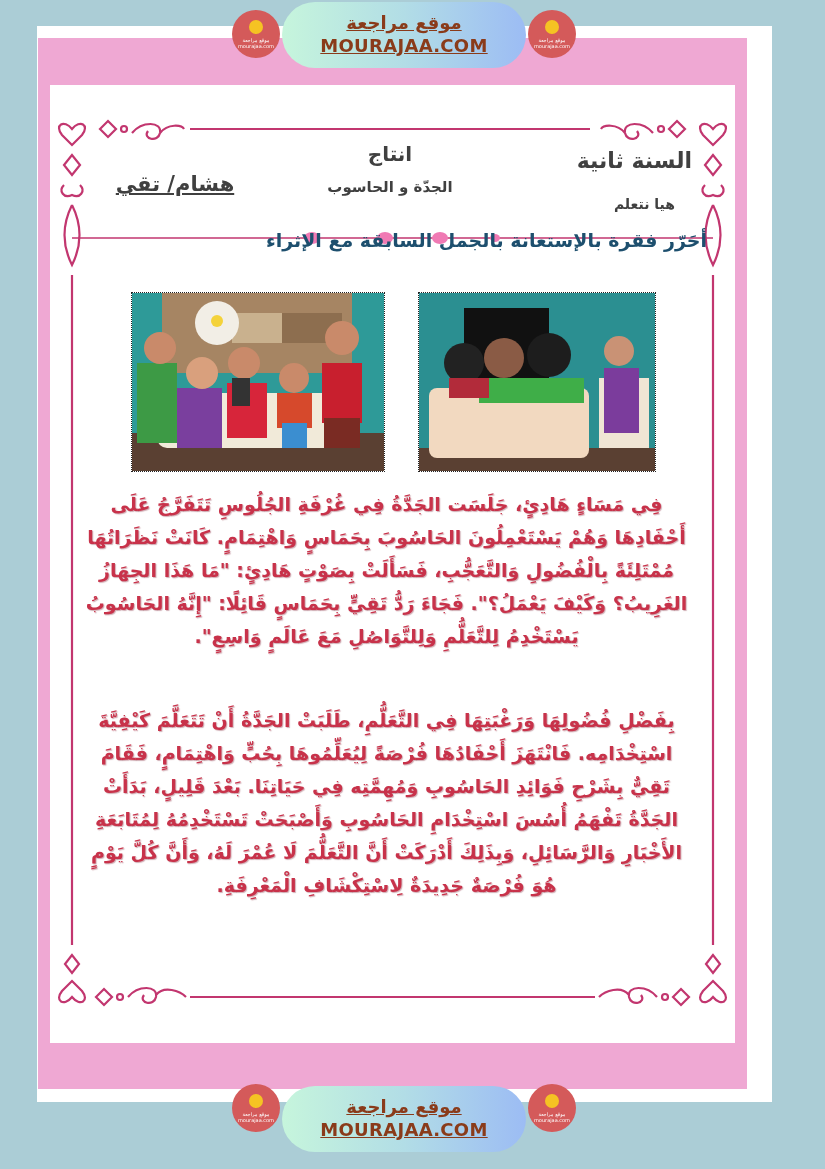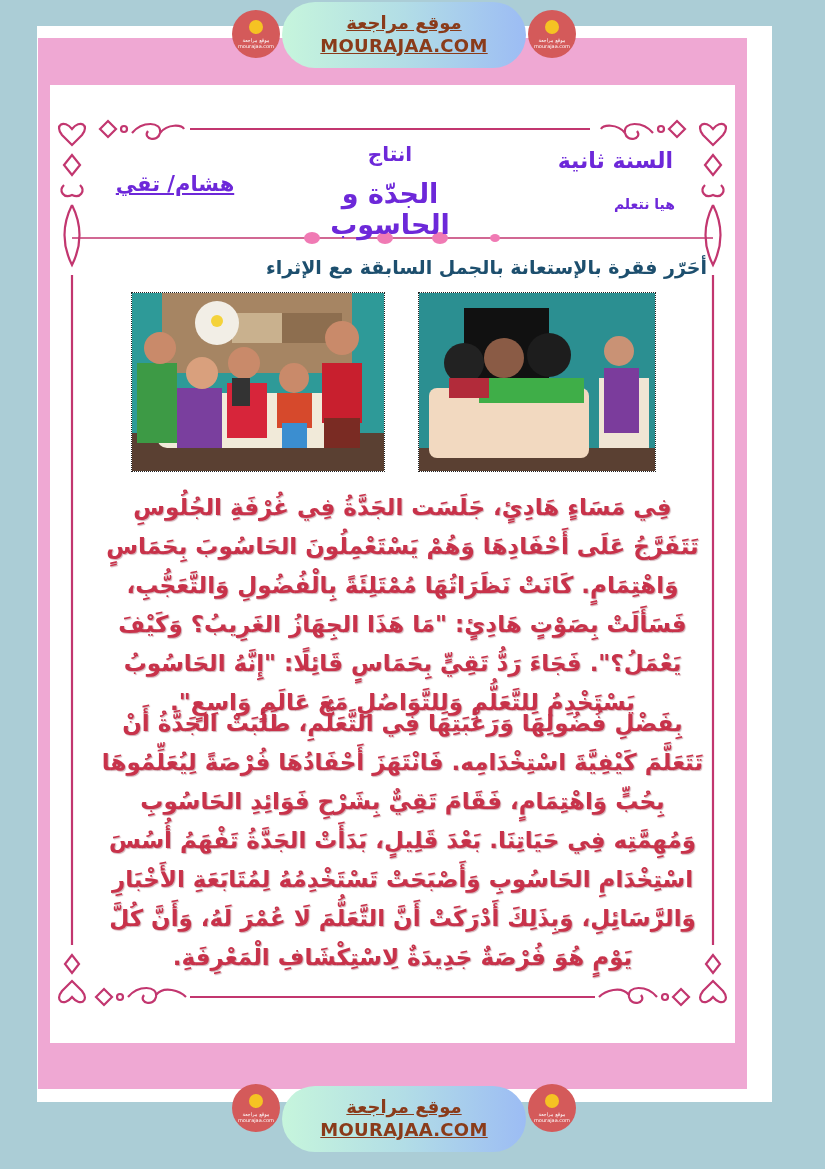--- a/index.html
+++ b/index.html
@@ -26,27 +26,27 @@
   .badge {
     position:absolute; width:48px; height:48px; border-radius:50%;
     background:#d45a5a; display:flex; flex-direction:column; align-items:center; justify-content:center;
   }
   .badge .dot { width:14px; height:14px; border-radius:50%; background:#f5c323; margin-bottom:3px; }
   .badge .txt { font-size:5px; color:#fff; line-height:6px; }
 
   
   .frame-svg { position:absolute; left:50px; top:85px; }
 
-  .hdr-text { position:absolute; color:#6d28d9; font-weight:bold; direction:rtl; text-align:center; font-family:"DejaVu Sans", sans-serif; }
-  .instruction { position:absolute; right:118px; top:256px; color:#1d4f6e; font-weight:bold; font-size:19px; direction:rtl; white-space:nowrap; }
+  .hdr-text { position:absolute; color:#404040; font-weight:bold; direction:rtl; text-align:center; font-family:"DejaVu Sans", sans-serif; }
+  .instruction { position:absolute; right:118px; top:229px; color:#1d4f6e; font-weight:bold; font-size:19px; direction:rtl; white-space:nowrap; }
 
   .pic { position:absolute; border:1px dotted #222; overflow:hidden; }
   .story {
-    position:absolute; left:100px; width:605px; direction:rtl; text-align:center;
-    color:#c8324a; font-weight:bold; font-size:23px; line-height:39px;
+    position:absolute; left:84px; width:605px; direction:rtl; text-align:center;
+    color:#c8324a; font-weight:bold; font-size:19px; line-height:33px;
     text-shadow:1px 1px 1px rgba(120,20,40,0.35);
     font-family:"DejaVu Sans", sans-serif;
   }
 </style>
 </head>
 <body>
 
 <div class="page-white"></div>
 <div class="pink-panel"></div>
 <div class="inner-card"></div>
@@ -109,24 +109,24 @@
 <div class="banner top">
   <div class="ar">موقع مراجعة</div>
   <div class="en">MOURAJAA.COM</div>
 </div>
 <div class="badge" style="left:528px;top:10px;">
   <div class="dot"></div>
   <div class="txt">موقع مراجعة</div>
   <div class="txt">mourajaa.com</div>
 </div>
 
-<div class="hdr-text" style="right:152px;top:148px;font-size:22px;">السنة ثانية</div>
+<div class="hdr-text" style="right:133px;top:148px;font-size:22px;">السنة ثانية</div>
 <div class="hdr-text" style="right:150px;top:196px;font-size:14px;">هيا نتعلم</div>
 <div class="hdr-text" style="left:300px;width:180px;top:142px;font-size:20px;">انتاج</div>
-<div class="hdr-text" style="left:290px;width:200px;top:178px;font-size:27px;text-align:center;">الجدّة و الحاسوب</div>
+<div class="hdr-text" style="left:290px;width:200px;top:178px;font-size:15px;text-align:center;">الجدّة و الحاسوب</div>
 <div class="hdr-text" style="left:110px;width:130px;top:172px;font-size:21px;text-decoration:underline;">هشام/ تقي</div>
 
 <div class="instruction">أحَرّر فقرة بالإستعانة بالجمل السابقة مع الإثراء</div>
 
 <div class="pic" style="left:131px;top:292px;width:252px;height:178px;">
   <svg width="252" height="178" viewBox="0 0 252 178">
     <rect width="252" height="178" fill="#2e9a98"></rect>
     <rect x="30" y="0" width="190" height="80" fill="#a68563"></rect>
     <rect x="100" y="20" width="50" height="30" fill="#c9b18e"></rect>
     <rect x="150" y="20" width="60" height="30" fill="#8d6e4f"></rect>

